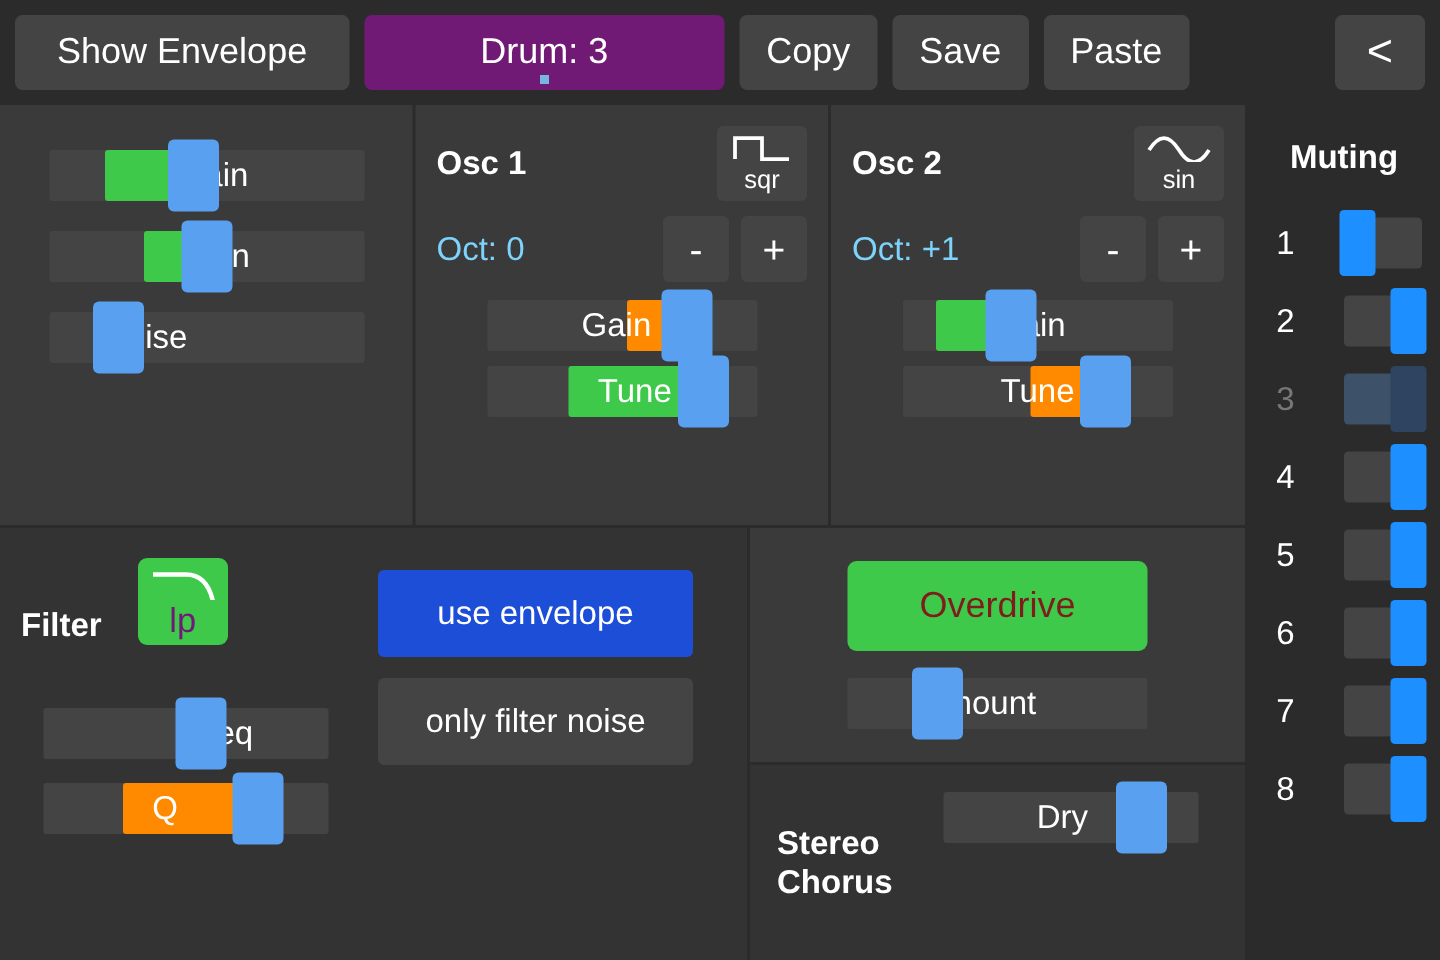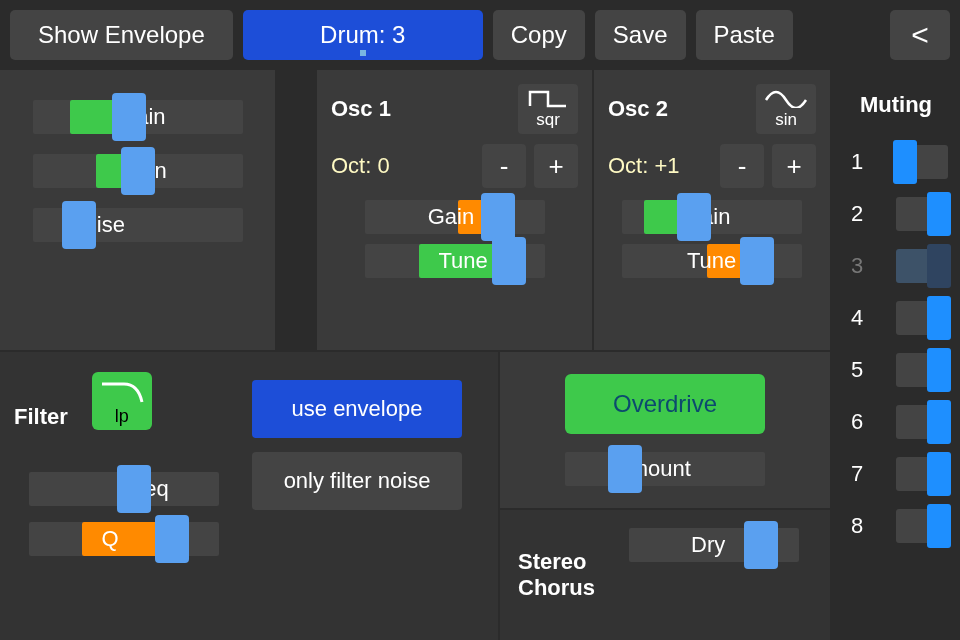--- a/index.html
+++ b/index.html
@@ -3,43 +3,43 @@
 <meta charset="utf-8">
 <style>
   * { box-sizing: border-box; margin: 0; padding: 0; font-family: -apple-system, Helvetica, Arial, sans-serif; }
   body { background: #2b2b2b; width: 960px; height: 640px; overflow: hidden; color: #fff; }
   .app { display: flex; width: 100%; height: 100%; }
   .main { flex: 1; display: flex; flex-direction: column; }
   .side { width: 130px; padding: 8px 10px 8px 12px; display: flex; flex-direction: column; gap: 8px; }
   .topbar { height: 70px; display: flex; gap: 10px; padding: 10px 12px 10px 10px; align-items: center; }
   .btn { height: 50px; border-radius: 5px; background: #444; color: #fff; font-size: 24px; display: flex; align-items: center; justify-content: center; padding: 0 18px; cursor: pointer; }
   .btn.wide { padding: 12px 28px; }
-  .btn.primary { background: #1d4ed8; position: relative; }
+  .btn.primary { background: #701a75; position: relative; }
   .mini-dot { position:absolute; bottom:4px; left:50%; width:6px; height:6px; background:#78b6e2; transform:translateX(-50%); }
   .back-btn { width: 60px; height: 50px; border-radius: 5px; background: #444; display:flex; align-items:center; justify-content:center; font-size:30px; cursor:pointer; margin-left: auto; align-self: flex-start; margin-top: 2px; }
   .rows { display:flex; flex-direction:column; flex:1; gap:2px; }
   .row { display:flex; gap:2px; }
   .panel { background: #3a3a3a; padding: 14px 14px; position: relative; }
   .panel.dark { background:#333; }
   .label { font-size: 22px; font-weight: 600; color:#fff; }
-  .small-label { font-size: 22px; color:#fef9c3; }
+  .small-label { font-size: 22px; color:#7dd3fc; }
   .slider { position: relative; height: 34px; width: 210px; background: #444; border-radius:2px; }
   .slider .fill { position:absolute; top:0; bottom:0; border-radius:2px; }
   .slider .thumb { position:absolute; top:-7px; width:34px; height:48px; background:#5aa0f0; border-radius:4px; }
   .slider .text { position:absolute; left:0; right:0; top:0; bottom:0; display:flex; align-items:center; padding-left:10px; font-size:22px; color:#fff; }
   .osc-header { display:flex; align-items:center; justify-content:space-between; }
   .wave-box { width:60px; height:50px; background:#444; border-radius:4px; display:flex; flex-direction:column; align-items:center; justify-content:flex-end; padding:4px; gap:2px; }
   .wave-label { font-size:17px; color:#fff; }
   .oct-row { display:flex; align-items:center; gap:8px; margin-top:10px; }
   .sq-btn { width:44px; height:44px; background:#444; border-radius:4px; display:flex; align-items:center; justify-content:center; font-size:26px; color:#fff; cursor:pointer; }
   .osc-sliders { margin-top:12px; display:flex; flex-direction:column; gap:10px; align-items:center; }
   .filter-icon { width:60px; height:58px; background:#3ec94b; border-radius:6px; display:flex; flex-direction:column; align-items:center; justify-content:flex-end; padding:3px; }
   .toggle-btn { width:210px; height:58px; background:#444; border-radius:4px; display:flex; align-items:center; justify-content:center; font-size:22px; color:#fff; cursor:pointer; }
   .toggle-btn.on { background:#1d4ed8; }
-  .big-btn { width:200px; height:60px; background:#3ec94b; border-radius:6px; display:flex; align-items:center; justify-content:center; font-size:24px; color:#0c4a6e; cursor:pointer; }
+  .big-btn { width:200px; height:60px; background:#3ec94b; border-radius:6px; display:flex; align-items:center; justify-content:center; font-size:24px; color:#7f1d1d; cursor:pointer; }
   .mute-header { font-size:22px; font-weight:700; margin-top:24px; margin-bottom:10px; text-align:center; }
   .mute-row { display:flex; align-items:center; justify-content:space-between; height:52px; border-bottom:1px solid #2b2b2b; padding:0 2px; }
   .mute-num { font-size:22px; color:#fff; width:26px; text-align:center; }
   .mute-num.muted { color:#777; }
   .mute-switch { width:52px; height:34px; background:#444; border-radius:3px; position:relative; cursor:pointer; }
   .mute-switch .knob { position:absolute; top:-5px; width:24px; height:44px; background:#1e8fff; border-radius:3px; }
   .mute-switch .knob.off { left:-3px; }
   .mute-switch .knob.on { right:-3px; }
   .mute-switch.disabled { background:#3d5268; }
   .mute-switch.disabled .knob { background:#2f4460; }
@@ -76,21 +76,21 @@
               <div class="text" style="padding: 0px 0px 0px 95px; justify-content: flex-start; left: 0px; right: 0px; display: block; text-align: left; line-height: 34px; position: absolute;">Pan</div>
               <div class="thumb" style="left: calc(50% - 17px);"></div>
             </div>
           <div class="slider" style="align-self:center;">
               <div class="fill" style="left: 22%; width: 0%; background: transparent;"></div>
               <div class="text" style="padding: 0px 0px 0px 36.2px; justify-content: flex-start; left: 0px; right: 0px; display: block; text-align: left; line-height: 34px; position: absolute;">Noise</div>
               <div class="thumb" style="left: calc(22% - 17px);"></div>
             </div>
         </div>
 
-        <div class="panel" style="width:275px;margin-left:40px;">
+        <div class="panel" style="width:275px;">
           <div class="osc-header">
             <span class="label">Osc 1</span>
             <div class="wave-box">
               <svg width="44" height="22">
                   <path d="M4 18 L4 4 L22 4 L22 18 L40 18" stroke="#fff" stroke-width="2.5" fill="none"></path>
                 </svg>
               <span class="wave-label">sqr</span>
             </div>
           </div>
           <div class="oct-row">
@@ -147,21 +147,21 @@
       <div class="row" style="flex:1">
 
         <div class="panel dark" style="width:498px; display:flex; gap:18px; padding:20px 14px;">
           <div style="width:220px; display:flex; flex-direction:column; gap:16px;">
             <div style="display:flex; align-items:flex-end; gap:24px;">
               <span class="label">Filter</span>
               <div class="filter-icon">
                 <svg width="48" height="30">
                     <path d="M4 8 L26 8 Q 40 8 44 26" stroke="#fff" stroke-width="3" fill="none"></path>
                   </svg>
-                <span style="font-size:18px;color:#000000">lp</span>
+                <span style="font-size:23px;color:#701a75">lp</span>
               </div>
             </div>
             <div style="height:10px"></div>
             <div class="slider" style="width:190px; align-self:center;">
                 <div class="fill" style="left: 55%; width: 0%; background: transparent;"></div>
                 <div class="text" style="padding: 0px 0px 0px 94.5px; justify-content: flex-start; left: 0px; right: 0px; display: block; text-align: left; line-height: 34px; position: absolute;">Freq</div>
                 <div class="thumb" style="left: calc(55% - 17px);"></div>
               </div>
             <div class="slider" style="width:190px; align-self:center;">
                 <div class="fill" style="left: 28%; width: 47%; background: rgb(255, 138, 0);"></div>

